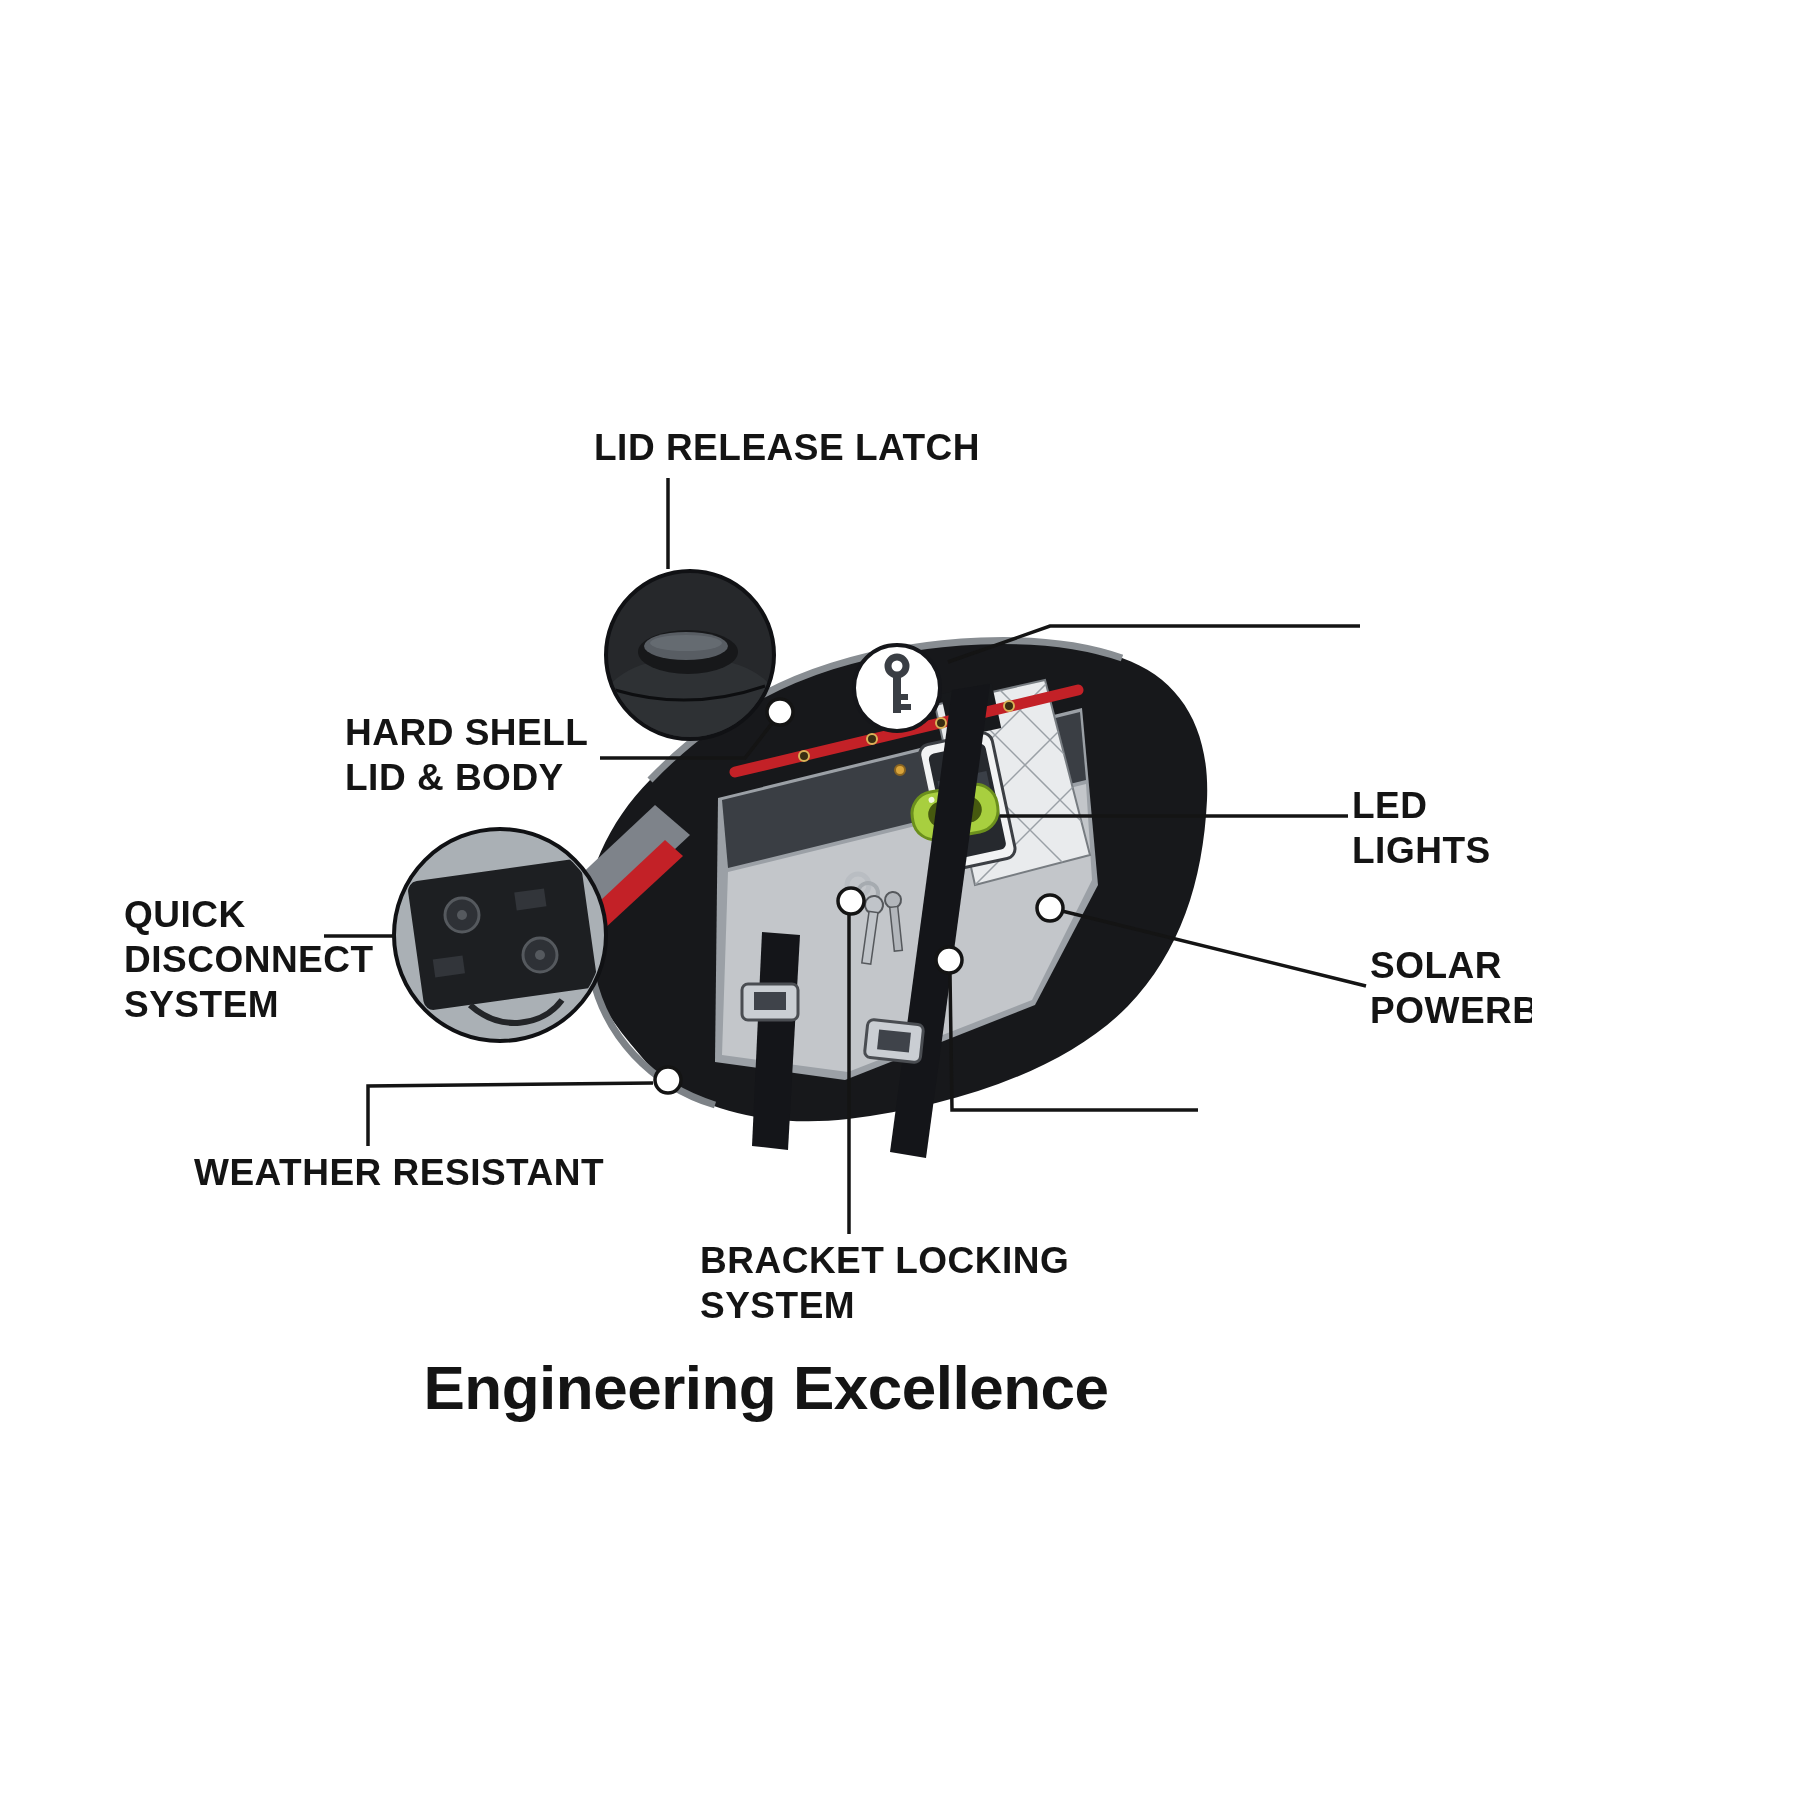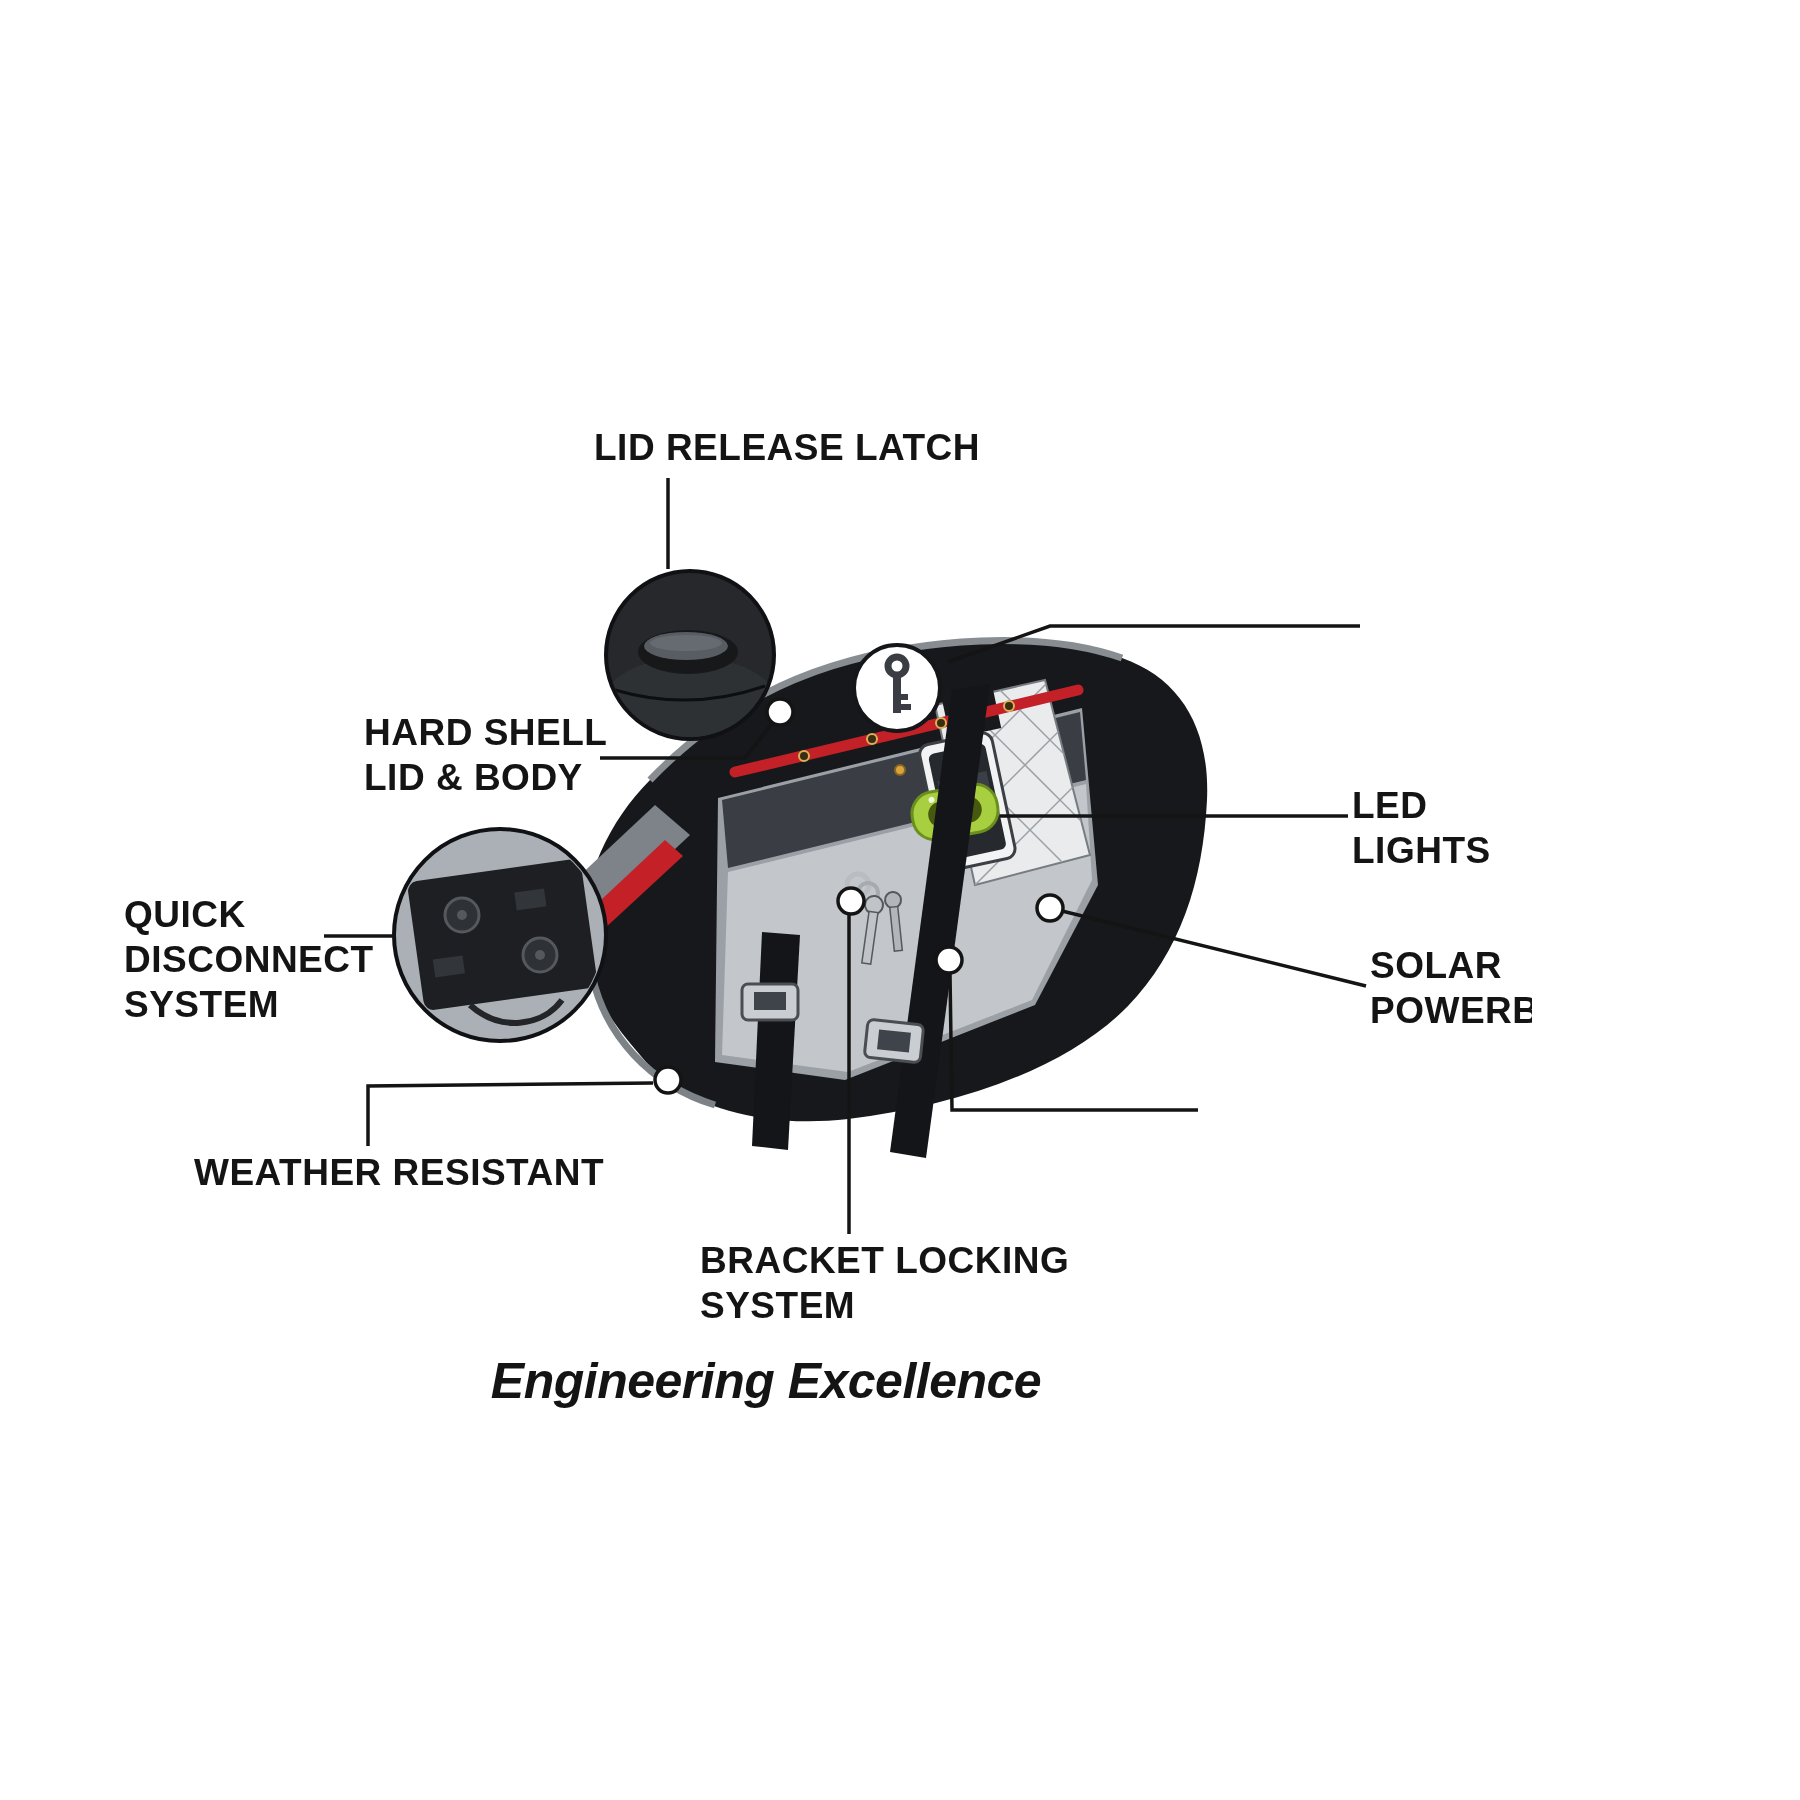--- a/index.html
+++ b/index.html
@@ -18,21 +18,21 @@
   }
   .stage svg{position:absolute;left:0;top:0;}
   .callout-label{
     position:absolute;
     font-weight:700;font-size:37px;line-height:1.22;
     letter-spacing:.5px;color:var(--text);
     white-space:pre-line;
   }
   .caption{
     position:absolute;left:0;right:0;top:1352px;text-align:center;
-    font-weight:700;font-size:50px;letter-spacing:-0.5px;color:var(--text);font-style:italic;
+    font-weight:700;font-size:62px;letter-spacing:-0.5px;color:var(--text);
   }
 </style>
 </head>
 <body>
 
 <div class="stage">
 
   <svg width="1800" height="1800" viewBox="0 0 1800 1800">
     <defs>
       <clipPath id="qdClip">
@@ -178,21 +178,21 @@
       <circle cx="1050" cy="908" r="13"></circle>
       <circle cx="668" cy="1080" r="13"></circle>
       <circle cx="949" cy="960" r="13"></circle>
       <circle cx="851" cy="901" r="13"></circle>
     </g>
   </svg>
 
   <div class="callout-label" style="left:594px;top:425px">LID RELEASE LATCH</div>
 
 
-  <div class="callout-label" style="left:364px;top:710px">HARD SHELL
+  <div class="callout-label" style="left:345px;top:710px">HARD SHELL
 LID &amp; BODY</div>
 
   <div class="callout-label" style="left:1352px;top:783px">LED LIGHTS</div>
 
   <div class="callout-label" style="left:124px;top:892px">QUICK
 DISCONNECT
 SYSTEM</div>
 
   <div class="callout-label" style="left:1370px;top:943px">SOLAR
 POWERBANK</div>

